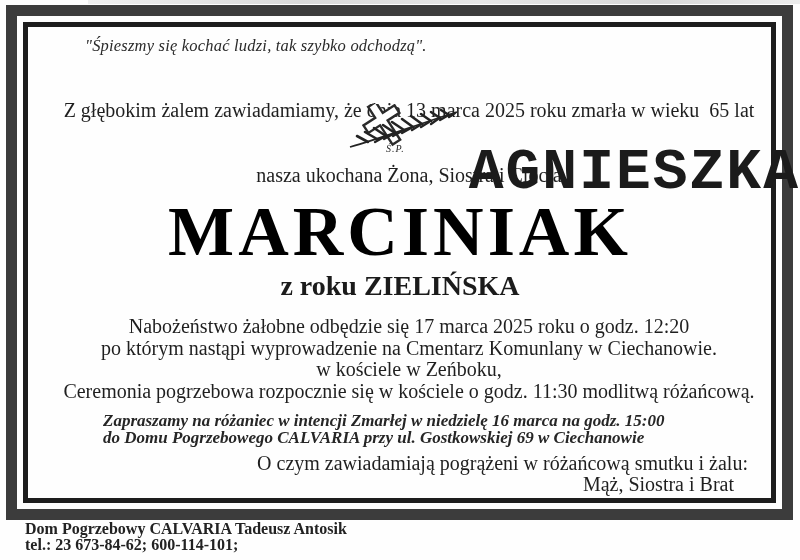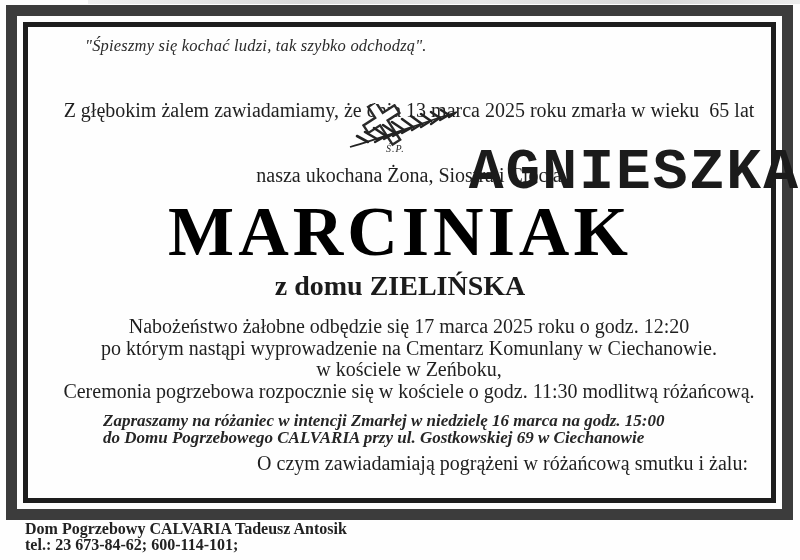--- a/index.html
+++ b/index.html
@@ -178,36 +178,37 @@
       <line x1="85" y1="18" x2="77" y2="23"></line>
       <line x1="94" y1="15" x2="87" y2="20"></line>
       <line x1="103" y1="12" x2="96" y2="16"></line>
       <line x1="111" y1="9" x2="105" y2="13"></line>
     </g>
     <text x="42" y="48">Ś.P.</text>
   </svg>
 
   <div class="name-first">AGNIESZKA</div>
   <div class="name-last">MARCINIAK</div>
-  <div class="maiden">z domu ZIELIŃSKA</div>
+  <div class="maiden">z roku ZIELIŃSKA</div>
 
   <div class="service">
     <div>Nabożeństwo żałobne odbędzie się 17 marca 2025 roku o godz. 12:20</div>
     <div>po którym nastąpi wyprowadzenie na Cmentarz Komunlany w Ciechanowie.</div>
     <div>w kościele w Zeńboku,</div>
     <div>Ceremonia pogrzebowa rozpocznie się w kościele o godz. 11:30 modlitwą różańcową.</div>
   </div>
 
   <div class="rosary">
     <div>Zapraszamy na różaniec w intencji Zmarłej w niedzielę 16 marca na godz. 15:00</div>
     <div>do Domu Pogrzebowego CALVARIA przy ul. Gostkowskiej 69 w Ciechanowie</div>
   </div>
 
   <div class="closing">
     <div>O czym zawiadamiają pogrążeni w różańcową smutku i żalu:</div>
+    <div class="signers">Mąż, Siostra i Brat</div>
   </div>
 
   <div class="footer">
     <div>Dom Pogrzebowy CALVARIA Tadeusz Antosik</div>
     <div>tel.: 23 673-84-62; 600-114-101;</div>
   </div>
 
 </div>
 
 </body></html>

